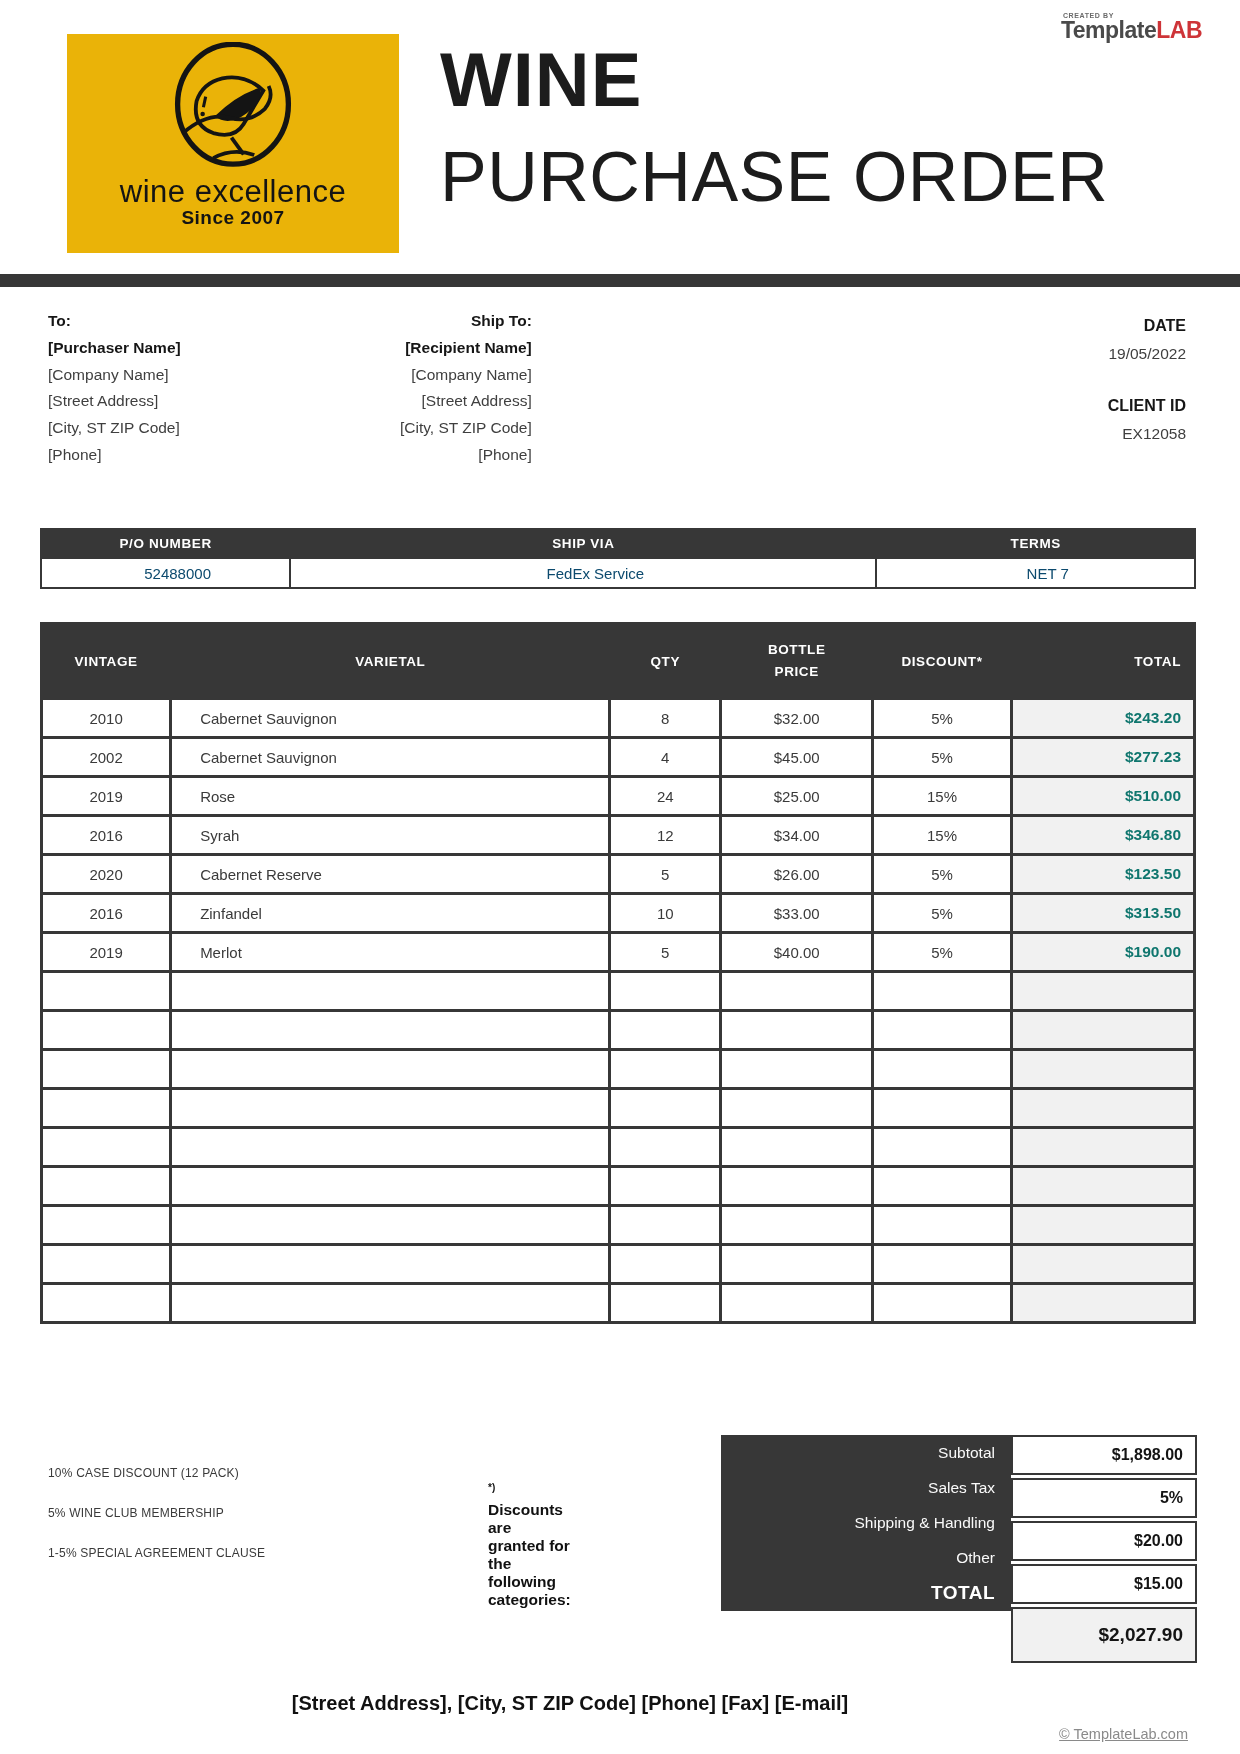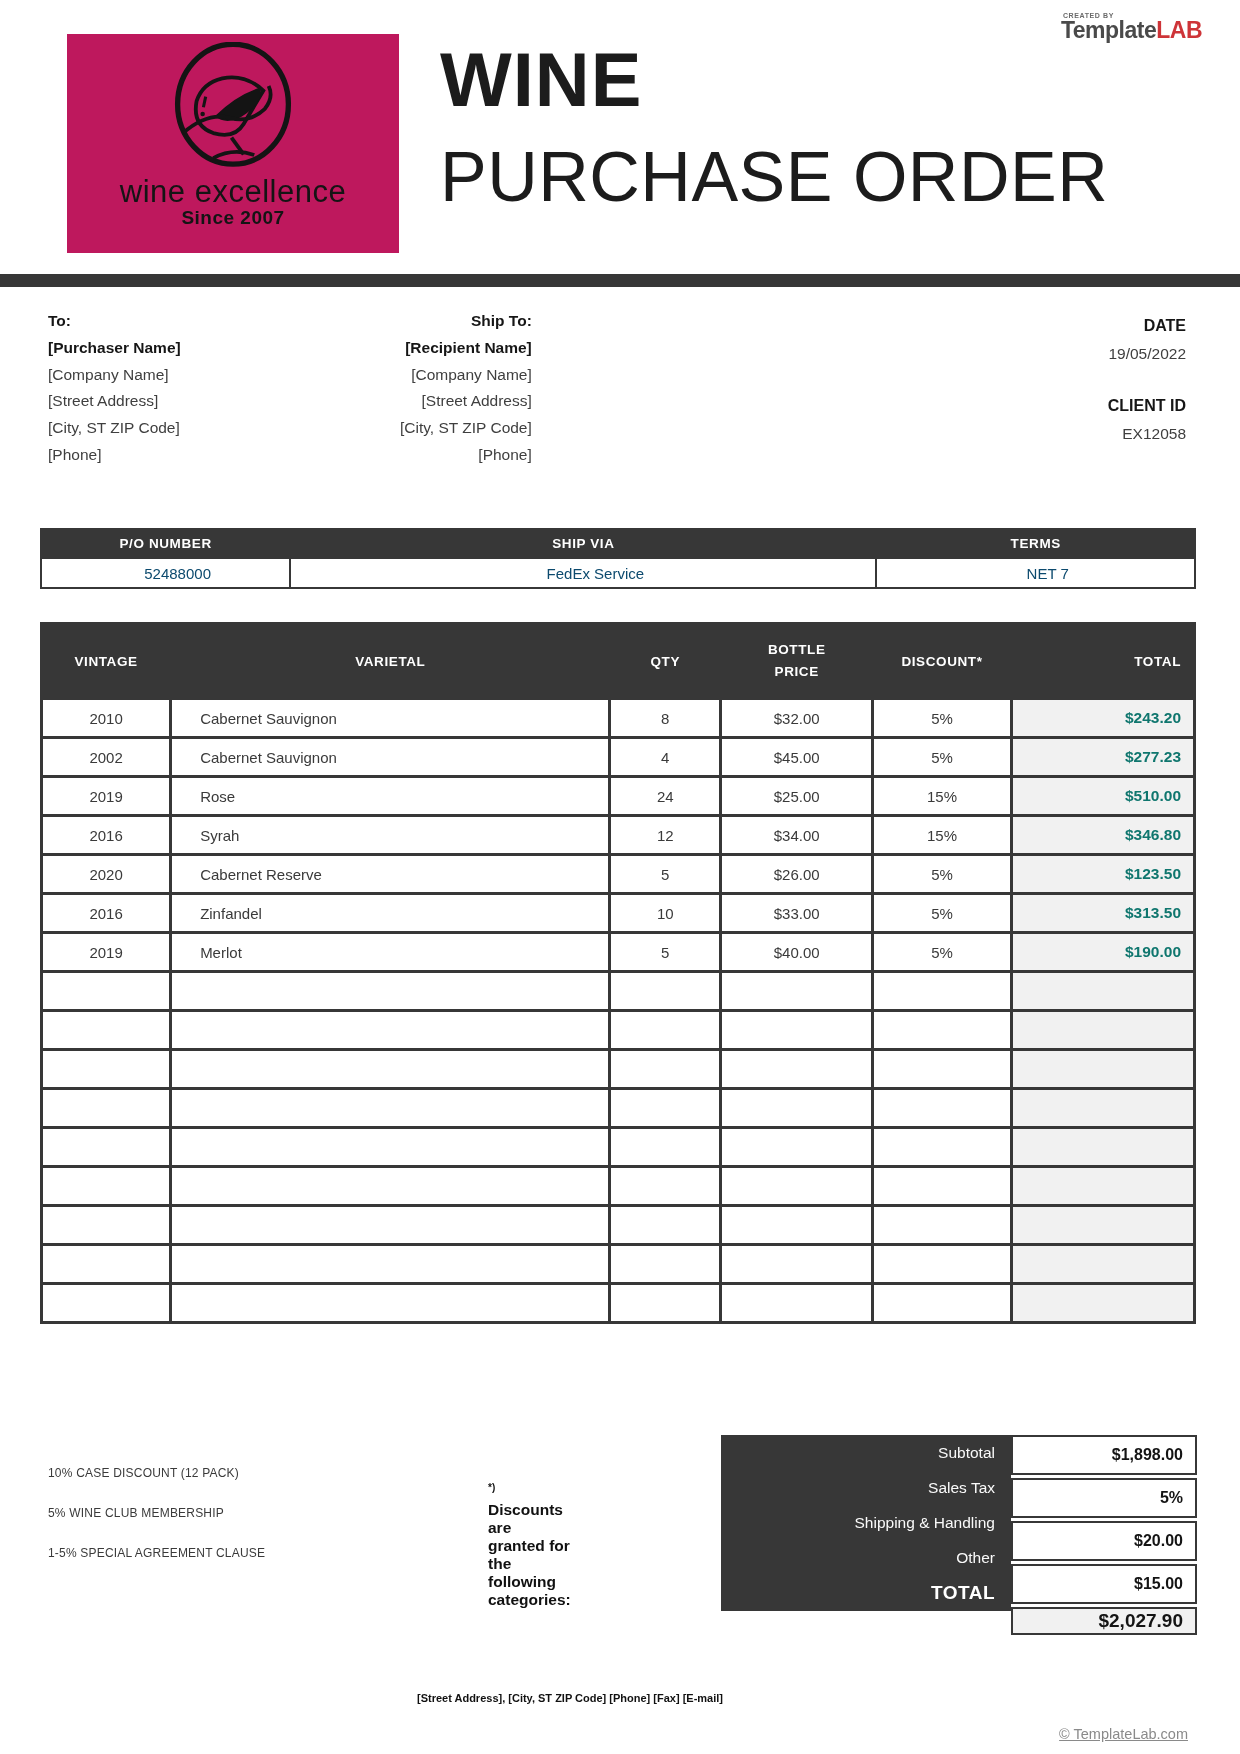--- a/index.html
+++ b/index.html
@@ -12,21 +12,21 @@
 
   
   .creator { position:absolute; top:12px; right:38px; text-align:left; line-height:1; }
   .creator .small { font-size:7px; font-weight:bold; color:#6a6a6a; letter-spacing:.6px; margin-left:2px; }
   .creator .name { font-size:23px; font-weight:bold; letter-spacing:-.5px; color:#4a4a4a; }
   .creator .lab { color:#ce3438; }
 
   
   .logo-box {
     position:absolute; left:67px; top:34px; width:332px; height:219px;
-    background:#be185d; text-align:center; color:#141414;
+    background:#eab308; text-align:center; color:#141414;
   }
   .logo-box svg { margin-top:8px; }
   .logo-title { font-size:31px; letter-spacing:.5px; color:#141414; line-height:1; margin-top:1px; }
   .logo-since { font-size:19px; font-weight:bold; letter-spacing:.5px; color:#141414; line-height:1.15; }
 
   
   .title { position:absolute; left:440px; top:42px; color:#1c1c1c; }
   .title .l1 { font-size:76px; font-weight:800; letter-spacing:1px; line-height:1; }
   .title .l2 { font-size:70px; font-weight:300; letter-spacing:.5px; line-height:1; margin-top:24px; }
 
@@ -87,26 +87,26 @@
     flex:1; display:flex; align-items:center; justify-content:flex-end;
     padding-right:16px; color:#fafafa; font-size:15.5px;
   }
   .totals .labels .lr.grand { font-size:19px; font-weight:bold; letter-spacing:.5px; color:#fff; }
   .totals .values { position:absolute; left:290px; top:0; width:186px; }
   .totals .values .vr {
     height:40px; margin-bottom:3px; border:2px solid #373737; background:#fff;
     display:flex; align-items:center; justify-content:flex-end;
     padding-right:12px; font-size:16px; font-weight:600; color:#141414;
   }
-  .totals .values .vr.grand { height:28px; margin-bottom:0; background:#f1f1f1; font-size:19px; }
+  .totals .values .vr.grand { height:56px; margin-bottom:0; background:#f1f1f1; font-size:19px; }
 
   
   .footer-line {
     position:absolute; left:0; top:1692px; width:1140px; text-align:center;
-    font-size:11px; font-weight:bold; color:#111;
+    font-size:20px; font-weight:bold; color:#111;
   }
   .copyright {
     position:absolute; top:1726px; right:52px; font-size:14.5px; color:#8a8a8a;
     text-decoration:underline; cursor:pointer;
   }
 </style>
 </head>
 <body>
 
 <div class="page">

